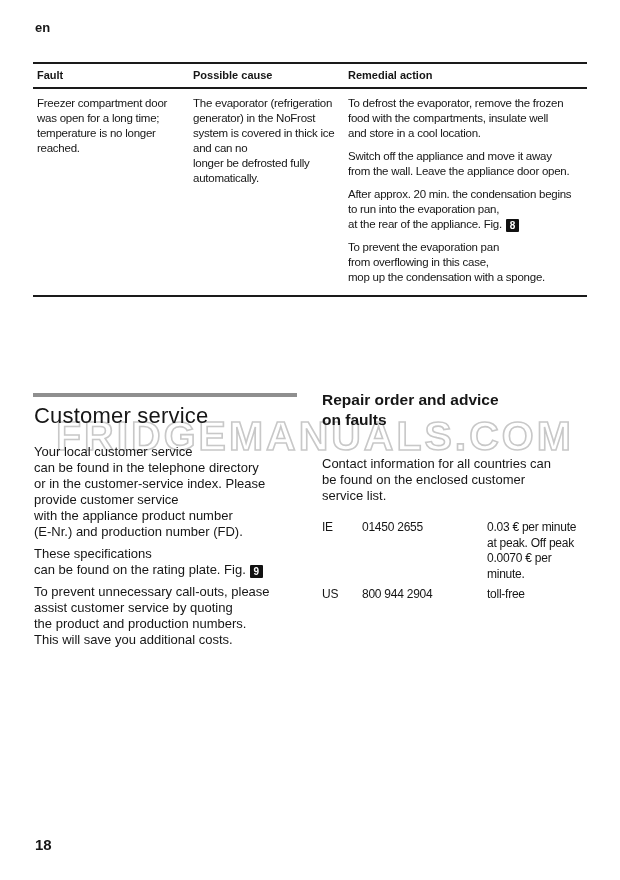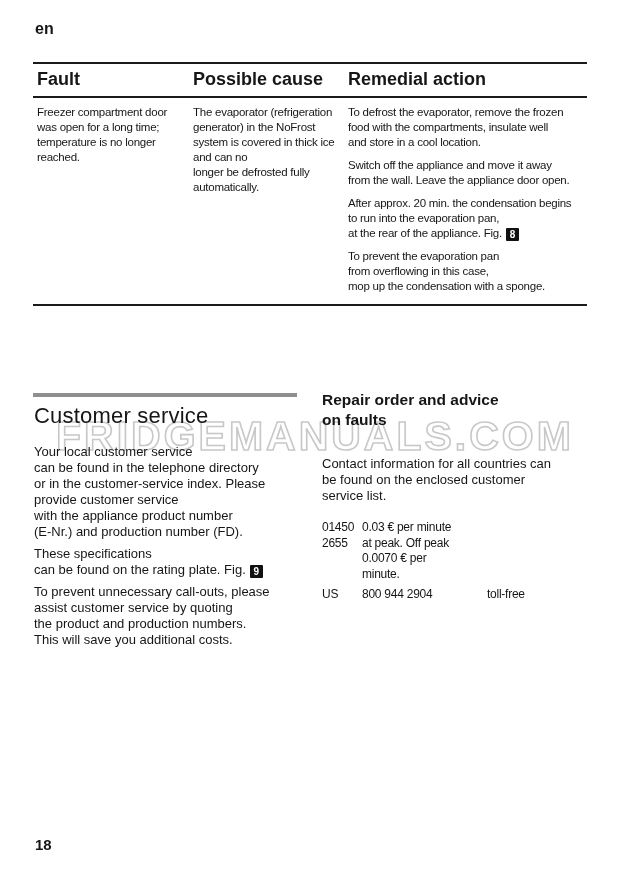--- a/index.html
+++ b/index.html
@@ -14,29 +14,29 @@
 
   .watermark {
     position:absolute; left:56px; top:413px; z-index:0;
     font-size:41px; font-weight:bold; letter-spacing:3px;
     color:rgba(255,255,255,0.05);
     -webkit-text-stroke:1.6px #c8c8c8;
     text-stroke:1.6px #c8c8c8;
     pointer-events:none;
   }
 
-  .lang-tag { position:absolute; left:35px; top:20px; font-size:16px; font-weight:bold; z-index:1; }
+  .lang-tag { position:absolute; left:35px; top:20px; font-size:13px; font-weight:bold; z-index:1; }
   .page-number { position:absolute; left:35px; top:836px; font-size:15px; font-weight:bold; z-index:1; }
 
   .fault-table { position:absolute; left:33px; top:62px; width:554px; z-index:1; }
   .ft-header {
     display:grid; grid-template-columns:156px 155px 1fr;
     border-top:2px solid #1a1a1a; border-bottom:2.5px solid #1a1a1a;
     padding:5px 0 6px 0;
-    font-size:18px; font-weight:bold;
+    font-size:11px; font-weight:bold;
   }
   .ft-header > div { padding-left:4px; }
   .ft-body {
     display:grid; grid-template-columns:156px 155px 1fr;
     border-bottom:2px solid #1a1a1a;
     padding:7px 0 10px 0;
     font-size:11.5px; line-height:15px;
   }
   .ft-body > div { padding-left:4px; }
   .ft-body p { margin:0 0 8px 0; }
@@ -131,20 +131,21 @@
   <div class="ro-col">
     <div class="ro-title pre">Repair order and advice
 on faults</div>
     <div class="ro-intro">
       <span class="pre">Contact information for all countries can
 be found on the enclosed customer
 service list.</span>
     </div>
     <div class="contact-list cond">
       <div class="contact-row">
+        <div>IE</div>
         <div>01450 2655</div>
         <div class="pre">0.03 € per minute
 at peak. Off peak
 0.0070 € per
 minute.</div>
       </div>
       <div class="contact-row">
         <div>US</div>
         <div>800 944 2904</div>
         <div class="pre">toll-free</div>

